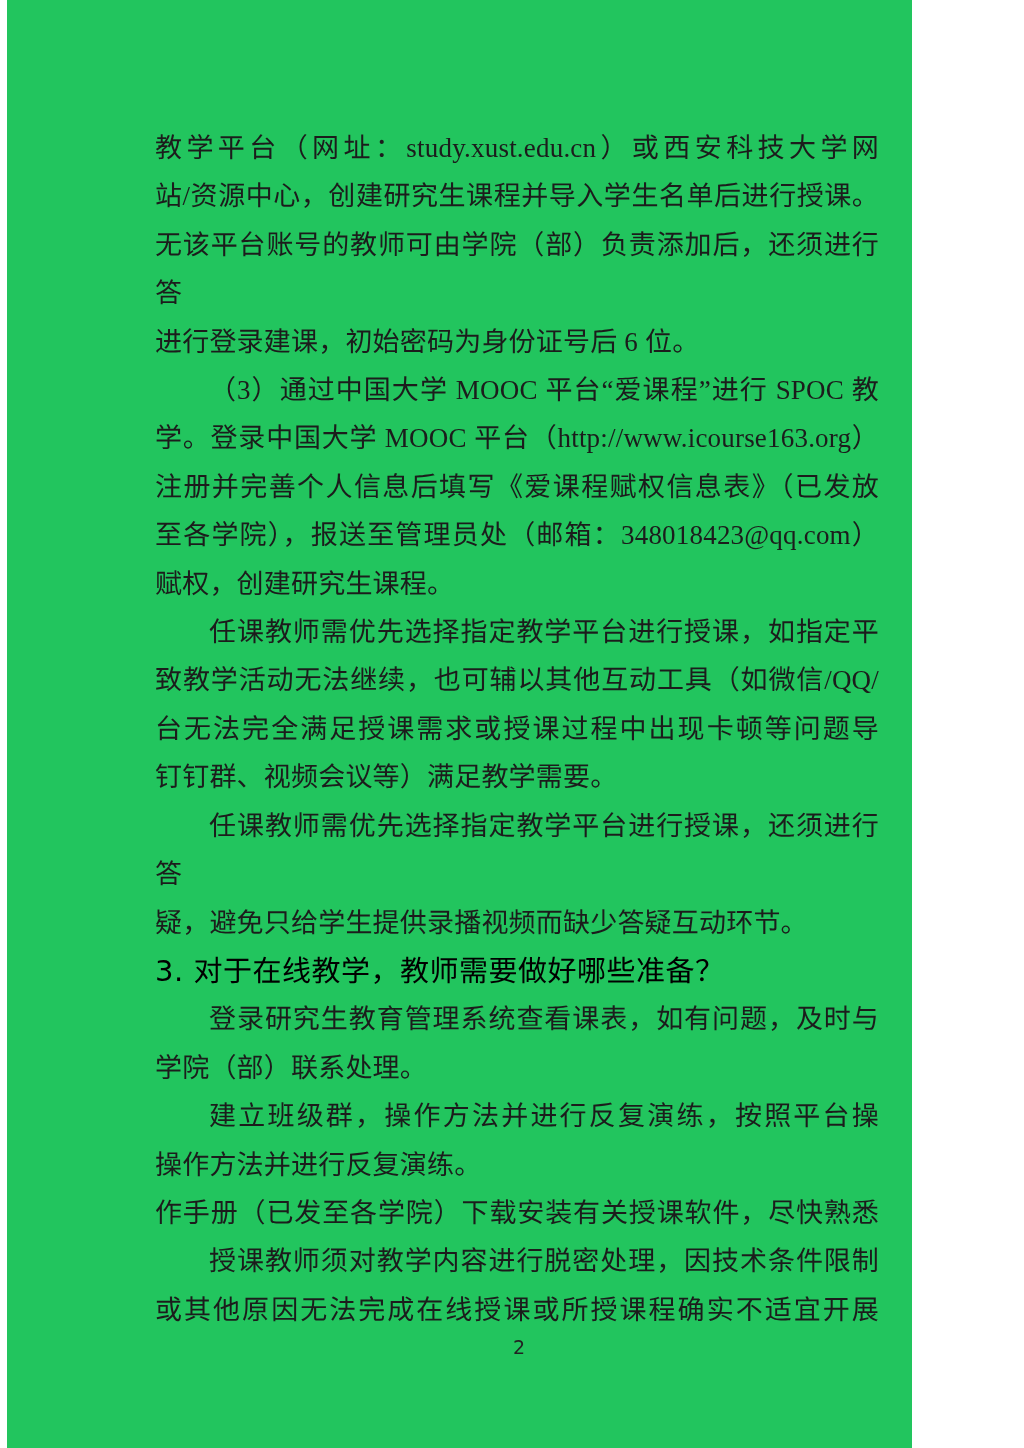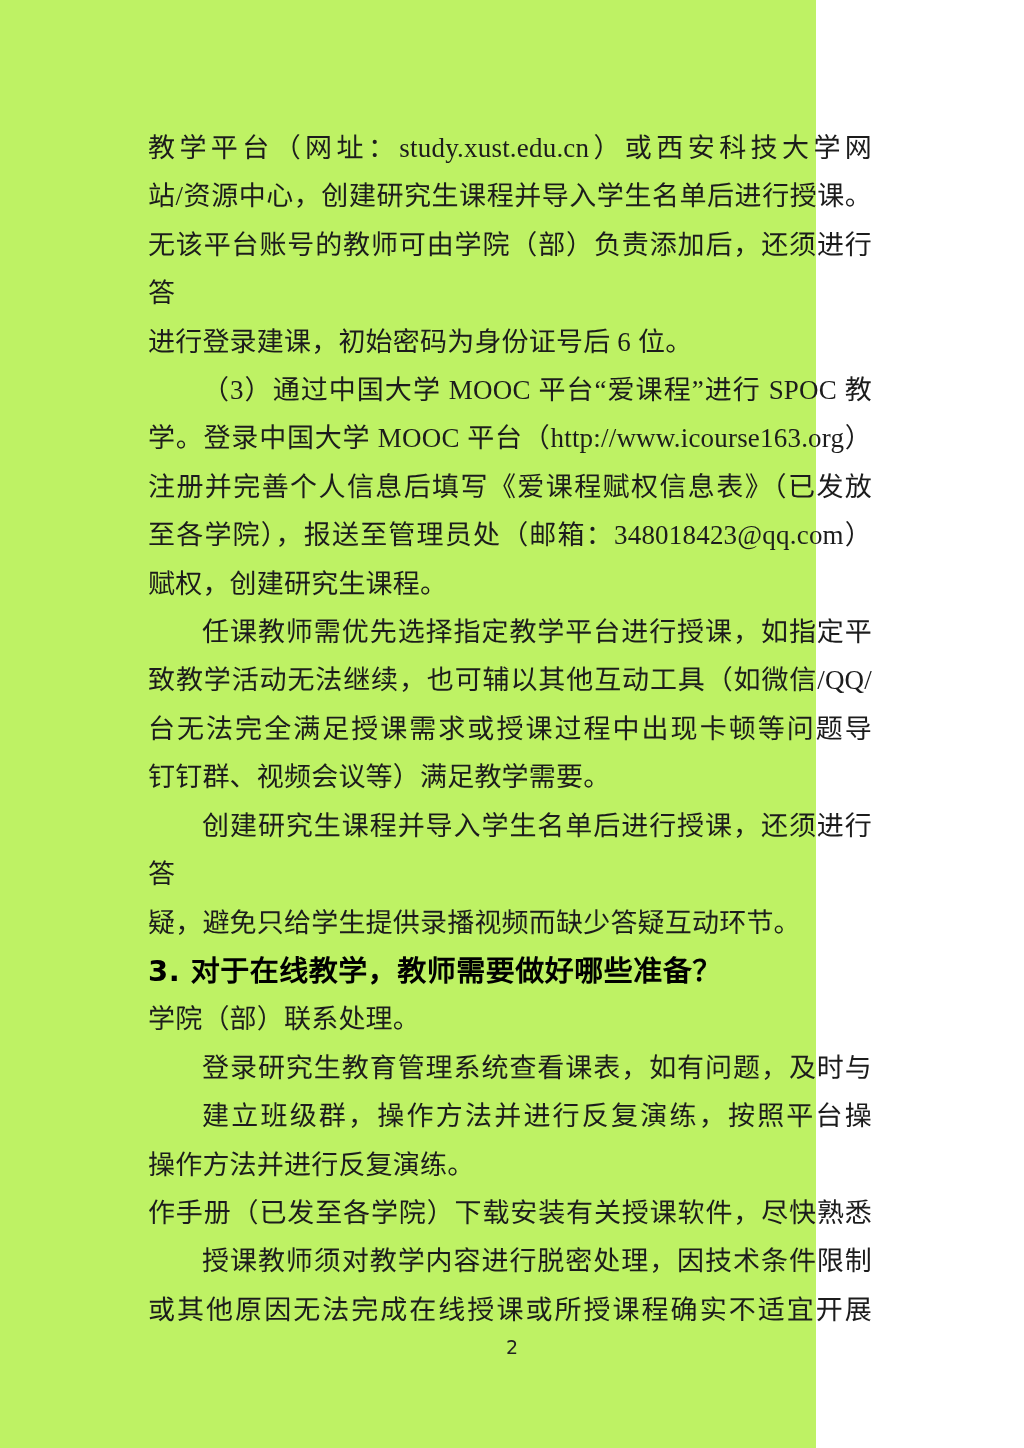--- a/index.html
+++ b/index.html
@@ -9,24 +9,24 @@
   }
   body {
     width: 1024px;
     height: 1448px;
     position: relative;
     font-family: "Liberation Serif", "DejaVu Serif", serif;
     overflow: hidden;
   }
   .page {
     position: absolute;
-    left: 0; top: 0;
-    width: 816px;
+    left: 7px; top: 0;
+    width: 905px;
     height: 1448px;
-    background: #bef264;
+    background: #22c55e;
   }
   .content {
     position: absolute;
     left: 148px;
     top: 124px;
     width: 724px;
     color: #1c1c1c;
     font-size: 27px;
     line-height: 48.4px;
   }
@@ -37,21 +37,21 @@
     letter-spacing: 0.2px;
   }
   .line.first {
     text-indent: 2em;
   }
   .line.end {
     text-align-last: left;
   }
   .line.heading {
     font-family: "DejaVu Sans", "Liberation Sans", sans-serif;
-    font-weight: bold;
+    font-weight: normal;
     font-size: 29px;
     color: #000000;
     text-align: left;
     text-align-last: left;
     letter-spacing: 0.5px;
   }
   .footer {
     position: absolute;
     left: 0;
     top: 1336px;
@@ -86,31 +86,31 @@
     </div>
 
     <div class="para">
       <div class="line first">任课教师需优先选择指定教学平台进行授课，如指定平</div>
       <div class="line">致教学活动无法继续，也可辅以其他互动工具（如微信/QQ/</div>
       <div class="line">台无法完全满足授课需求或授课过程中出现卡顿等问题导</div>
       <div class="line end">钉钉群、视频会议等）满足教学需要。</div>
     </div>
 
     <div class="para">
-      <div class="line first">创建研究生课程并导入学生名单后进行授课，还须进行答</div>
+      <div class="line first">任课教师需优先选择指定教学平台进行授课，还须进行答</div>
       <div class="line end">疑，避免只给学生提供录播视频而缺少答疑互动环节。</div>
     </div>
 
     <div class="para">
       <div class="line heading">3. 对于在线教学，教师需要做好哪些准备？</div>
     </div>
 
     <div class="para">
+      <div class="line first">登录研究生教育管理系统查看课表，如有问题，及时与</div>
       <div class="line end">学院（部）联系处理。</div>
-      <div class="line first">登录研究生教育管理系统查看课表，如有问题，及时与</div>
     </div>
 
     <div class="para">
       <div class="line first">建立班级群，操作方法并进行反复演练，按照平台操</div>
       <div class="line end">操作方法并进行反复演练。</div>
       <div class="line">作手册（已发至各学院）下载安装有关授课软件，尽快熟悉</div>
     </div>
 
     <div class="para">
       <div class="line first">授课教师须对教学内容进行脱密处理，因技术条件限制</div>

